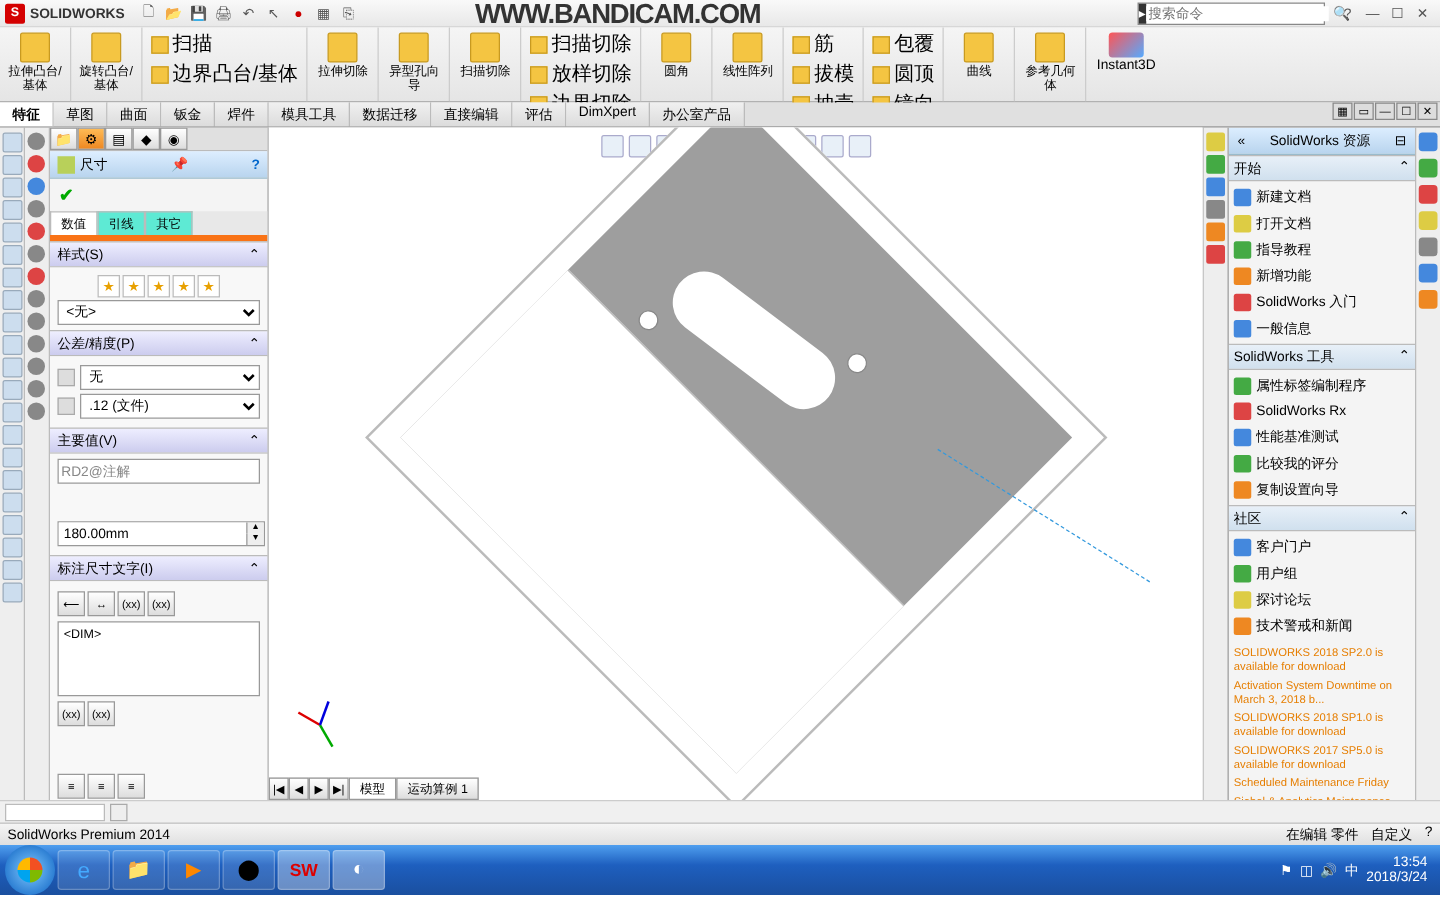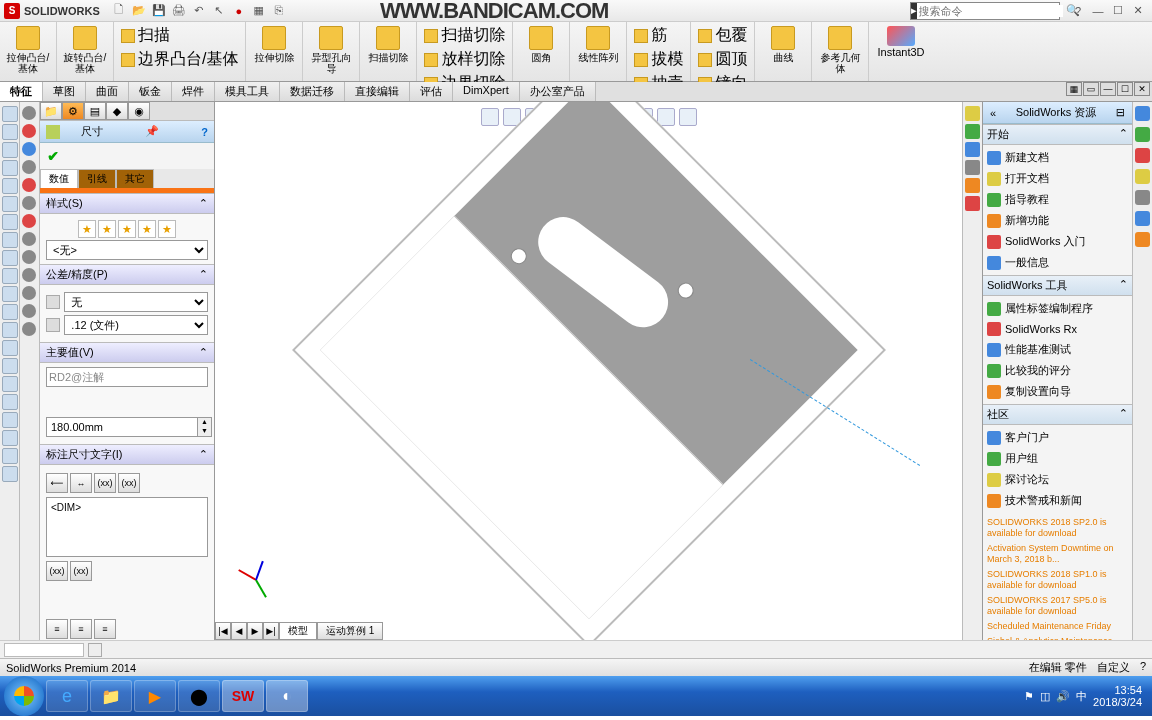--- a/index.html
+++ b/index.html
@@ -48,27 +48,27 @@
 .c-blu{background:#48d;}
 .c-yel{background:#dc4;}
 .c-gry{background:#888;}
 .c-org{background:#e82;}
 
 
 .fm-panel { width:175px; background:#f4f4f4; border-right:1px solid #999; display:flex; flex-direction:column; overflow:hidden;}
 .fm-tabs { height:20px; display:flex; background:#e0e0e0; border-bottom:1px solid #bbb;}
 .fm-tabs .t{width:22px;height:18px;border:1px solid #999;background:linear-gradient(#fff,#ddd);cursor:pointer;display:flex;align-items:center;justify-content:center;}
 .fm-tabs .t.a{background:linear-gradient(#fb5,#e82);}
-.fm-head { padding:3px 6px; background:linear-gradient(#ddeeff,#b8d4ee); border-bottom:1px solid #9bc; display:flex;align-items:center;gap:21px;}
+.fm-head { padding:3px 6px; background:linear-gradient(#ddeeff,#b8d4ee); border-bottom:1px solid #9bc; display:flex;align-items:center;gap:4px;}
 .fm-head .icon{width:14px;height:14px;background:#b8d05a;}
 .fm-head .q{margin-left:auto;color:#0066cc;font-weight:bold;cursor:pointer;}
 .fm-ok { padding:4px; display:flex;gap:4px;}
 .fm-ok .check{width:18px;height:18px;color:#0a0;font-size:14px;font-weight:bold;display:flex;align-items:center;justify-content:center;cursor:pointer;}
 .fm-subtabs{display:flex;border-bottom:5px solid #f97316;background:#e8e8e8;}
-.fm-subtabs .st{padding:2px 8px;border:1px solid #bbb;border-bottom:none;background:#a16207;cursor:pointer;font-size:10px;}
+.fm-subtabs .st{padding:2px 8px;border:1px solid #bbb;border-bottom:none;background:#5eead4;cursor:pointer;font-size:10px;}
 .fm-subtabs .st.a{background:#fff;}
 .section-head{padding:2px 6px;background:linear-gradient(#eef,#cce);border-top:1px solid #bbb;border-bottom:1px solid #bbb;font-size:10px;display:flex;align-items:center;justify-content:space-between;}
 .section-head .coll{cursor:pointer;}
 .section-body{padding:4px 6px;background:#f8f8f8;}
 .star-row{display:flex;gap:2px;justify-content:center;padding:2px;}
 .star-row .s{width:18px;height:18px;border:1px solid #bbb;background:#fff;display:flex;align-items:center;justify-content:center;color:#e8a000;cursor:pointer;}
 .combo{width:100%;height:20px;border:1px solid #999;background:#fff;font-size:11px;padding:0 2px;}
 .num-row{display:flex;align-items:center;gap:4px;margin:3px 0;}
 .num-row .ic{width:16px;height:14px;background:#ddd;border:1px solid #aaa;}
 .control-row{display:flex;align-items:center;gap:4px;margin:3px 0;}

